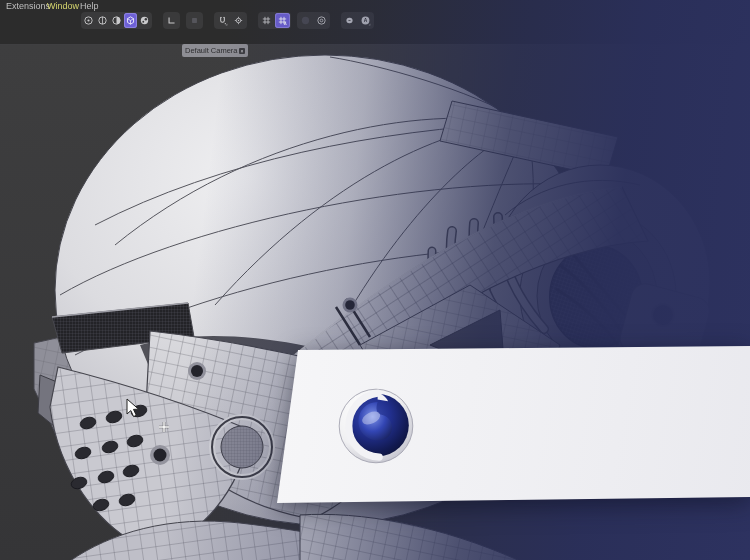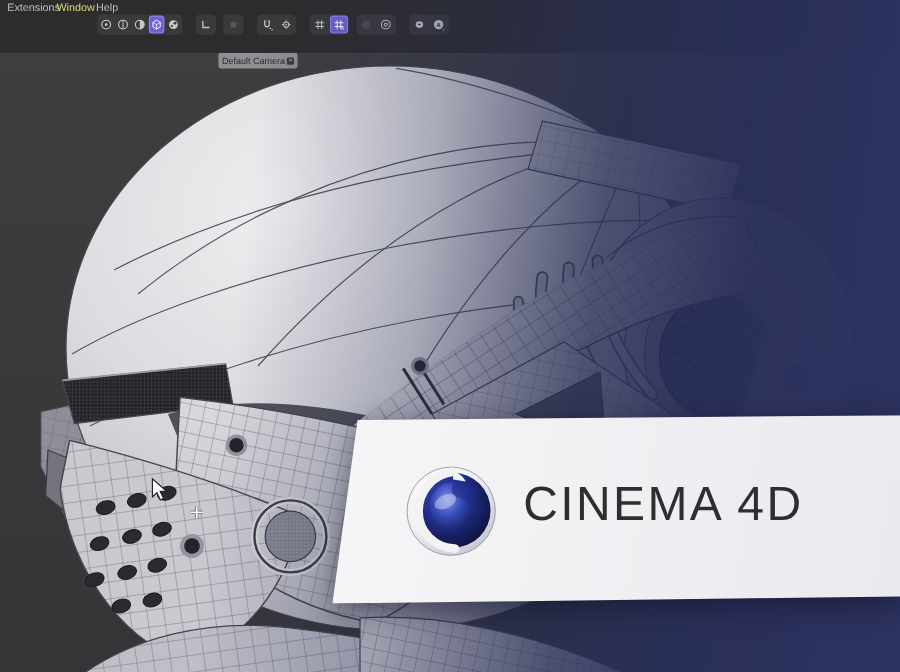--- a/index.html
+++ b/index.html
@@ -352,21 +352,20 @@
             <stop offset="100%" stop-color="#1b2566"></stop>
           </radialGradient>
         </defs>
         <circle cx="50" cy="50" r="46" fill="url(#lgS)" stroke="#9b9ba8" stroke-width="1"></circle>
         <circle cx="52" cy="49" r="39" fill="url(#lgB)"></circle>
         <path d="M52 9 C30 12 16 30 16 50 C16 72 33 88 54 89" fill="none" stroke="#f2f2f5" stroke-width="9" stroke-linecap="round"></path>
         <path d="M52 20 C38 20 28 31 28 44 C28 58 39 68 53 68 C64 68 71 60 70 50 C69 42 63 37 57 36 C51 35 49 29 52 20 Z" fill="url(#lgG)"></path>
         <ellipse cx="44" cy="40" rx="12" ry="7" transform="rotate(-25 44 40)" fill="rgba(255,255,255,0.35)"></ellipse>
         <path d="M52 8 C58 10 63 14 65 19 L52 17 Z" fill="#f2f2f5"></path>
       </svg>
-      <div class="brand">CINEMA 4D</div>
     </div>
   </div>
 
   <svg class="cursor" width="15" height="21" viewBox="0 0 15 21">
     <path d="M1 1 L1 16 L4.8 12.6 L7.6 18.6 L10.3 17.3 L7.5 11.4 L12.6 11.2 Z" fill="#ffffff" stroke="#222222" stroke-width="1"></path>
   </svg>
   <svg class="plus" width="12" height="12" viewBox="0 0 12 12">
     <path d="M6 1 V11 M1 6 H11" stroke="rgba(30,30,30,0.6)" stroke-width="2.6"></path>
     <path d="M6 1 V11 M1 6 H11" stroke="#ffffff" stroke-width="1.4"></path>
   </svg>

